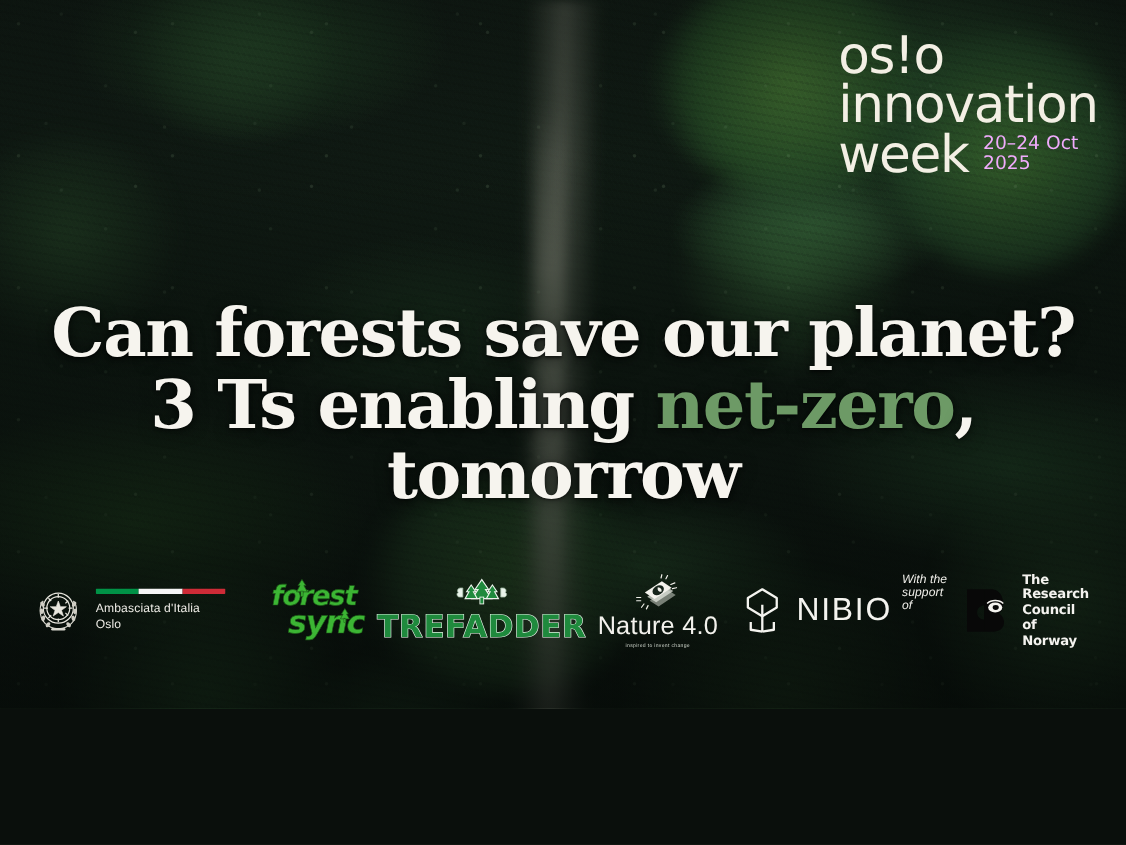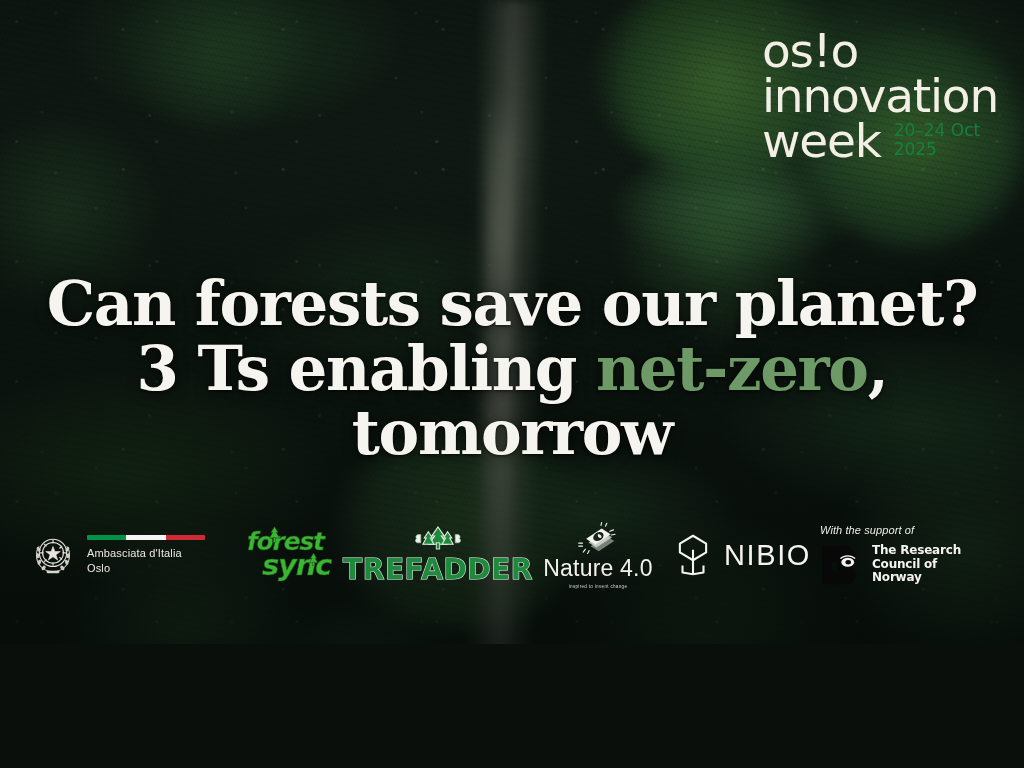--- a/index.html
+++ b/index.html
@@ -85,21 +85,21 @@
   }
   .oiw-line {
     font-family:"DejaVu Sans", sans-serif;
     font-size:47px; font-weight:400; letter-spacing:-1.2px;
     color:#f3efe4; display:block; white-space:nowrap;
   }
   .oiw-row { display:flex; align-items:flex-end; gap:13px; }
   .oiw-dates {
     font-family:"DejaVu Sans", sans-serif;
     font-size:17px; font-weight:400; line-height:1.12;
-    color:#15803d; padding-bottom:4px; white-space:nowrap;
+    color:#f0abfc; padding-bottom:4px; white-space:nowrap;
   }
 
   
   .headline {
     position:absolute; left:0; right:0; top:272px;
     text-align:center; padding:0 26px;
     line-height:1.06;
   }
   .hl-line {
     display:block;
@@ -167,21 +167,21 @@
 
   
   .nibio { display:flex; align-items:center; gap:13px; }
   .nibio-icon { width:36px; height:42px; }
   .nibio-word {
     font-family:"Liberation Sans", sans-serif; font-weight:400;
     font-size:29px; color:#f4f3ef; letter-spacing:1.6px;
   }
 
   
-  .rcn-wrap { display:flex; flex-direction:column; align-items:flex-start; gap:7px; }
+  .rcn-wrap { display:flex; flex-direction:row; align-items:flex-start; gap:7px; }
   .rcn-support {
     font-family:"Liberation Sans", sans-serif; font-style:italic;
     font-size:11px; color:#eeede8; letter-spacing:.1px; margin-left:2px;
   }
   .rcn-row { display:flex; align-items:center; gap:11px; }
   .rcn-mark { width:43px; height:44px; flex:none; }
   .rcn-name {
     font-family:"DejaVu Sans", sans-serif; font-weight:700;
     font-size:12px; line-height:1.14; color:#f4f3ef; letter-spacing:-.2px;
     white-space:pre-line;

